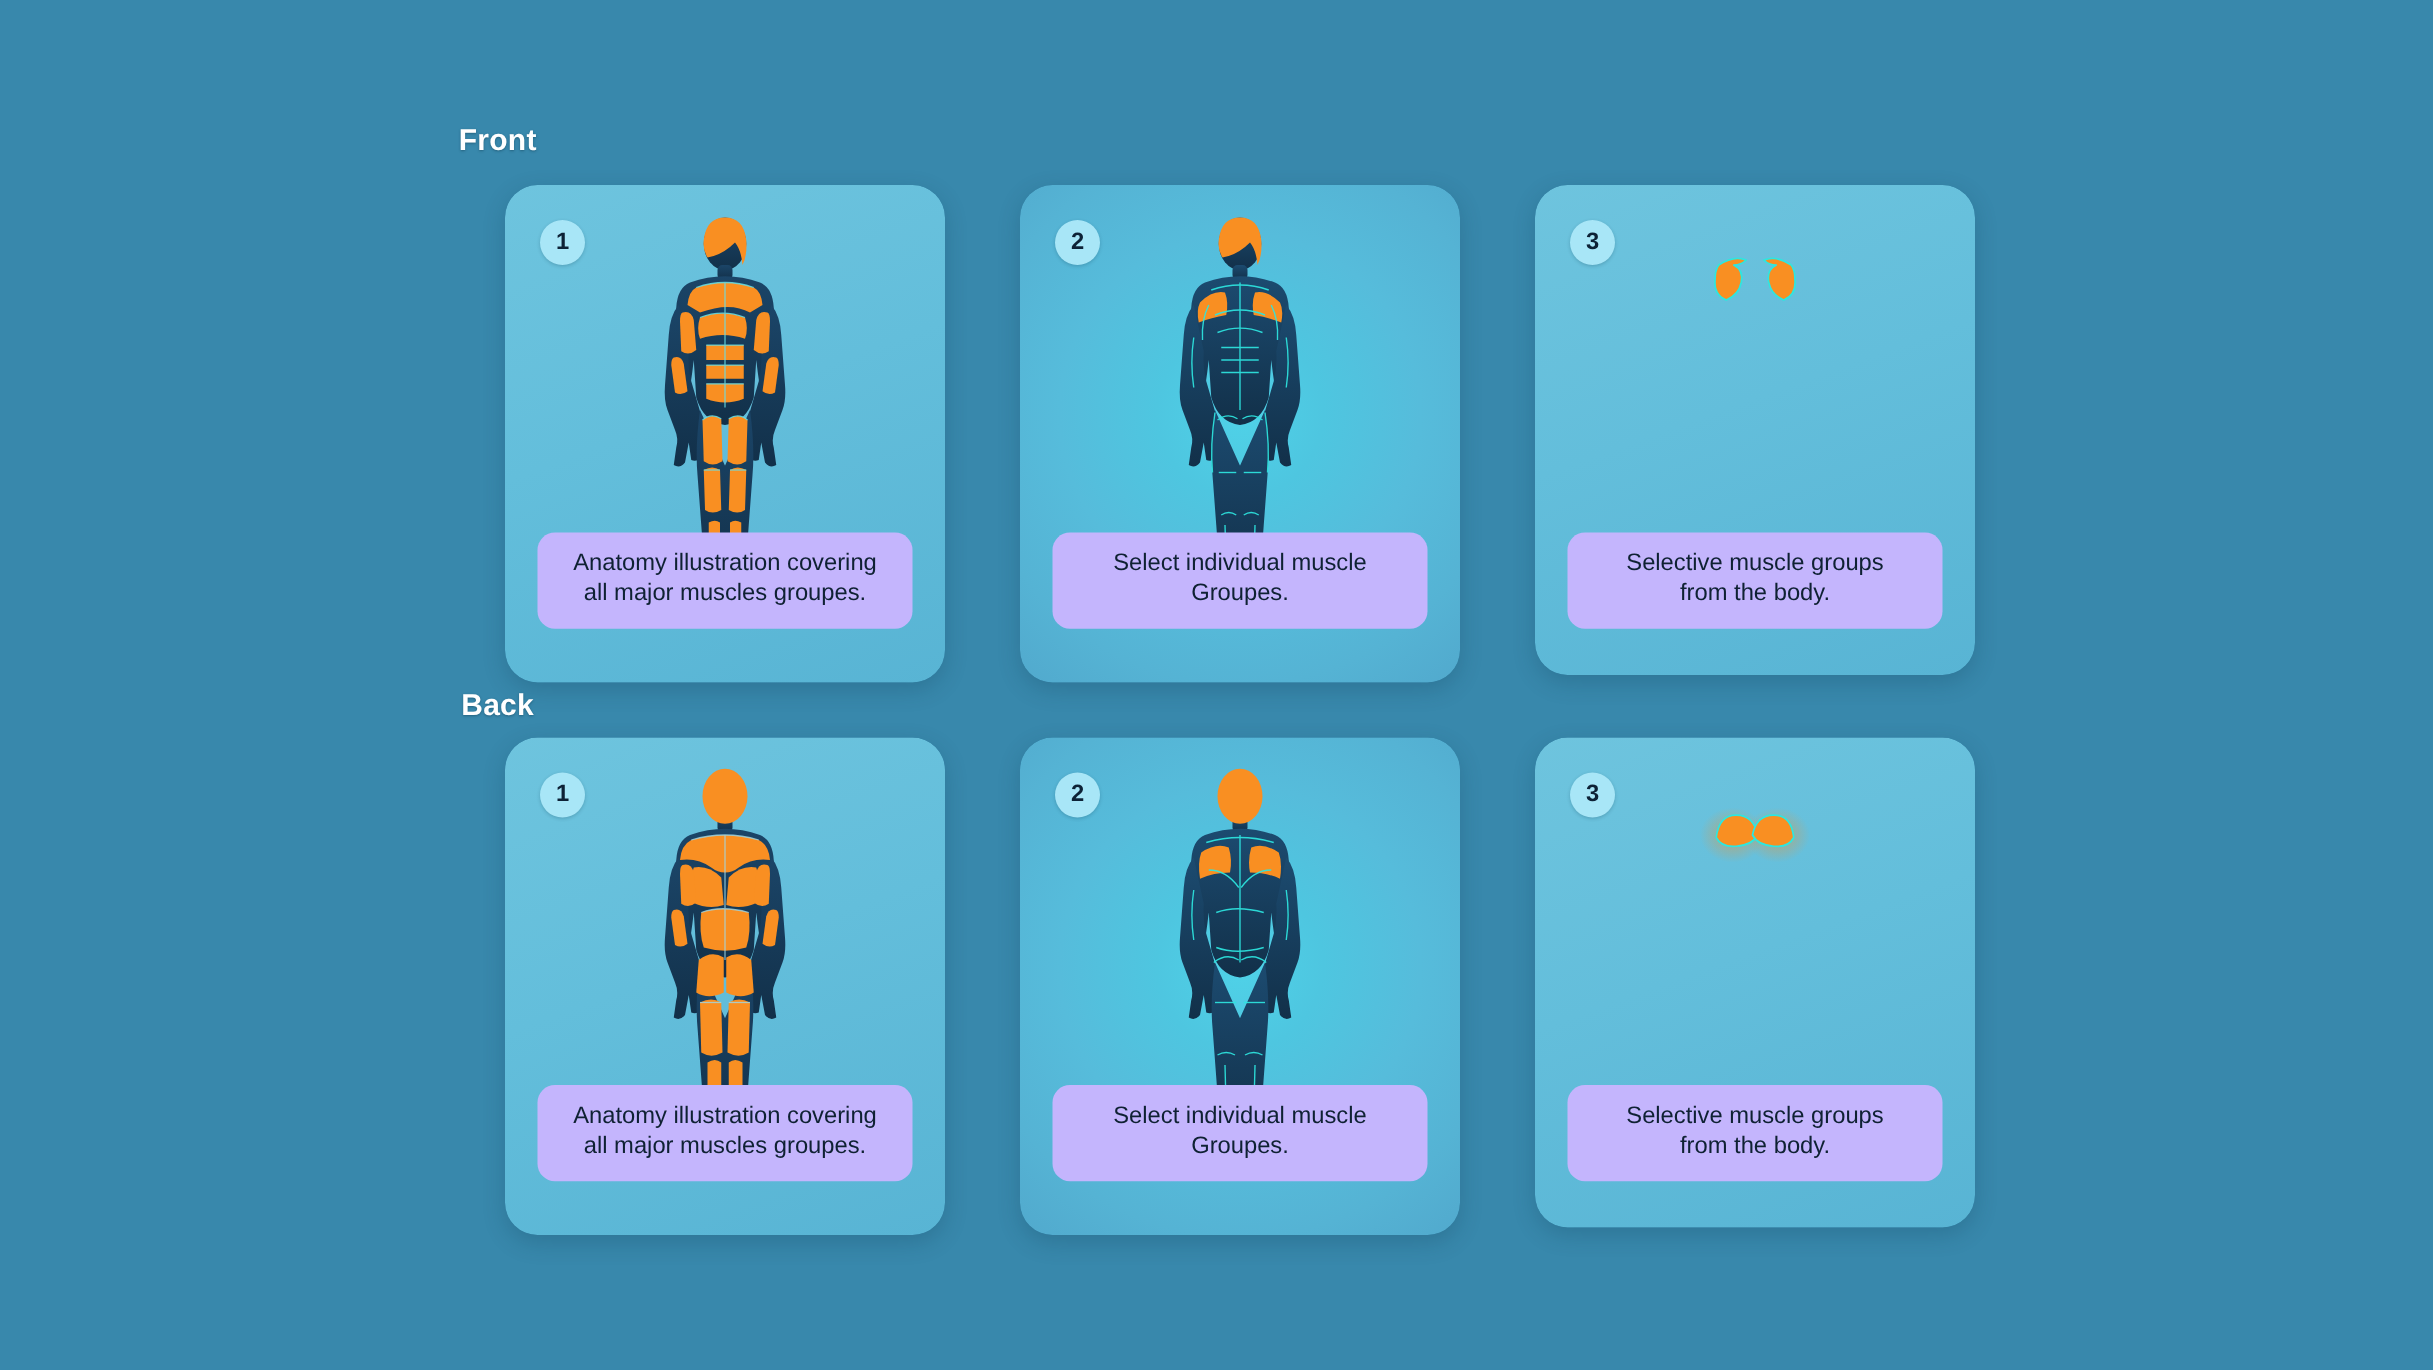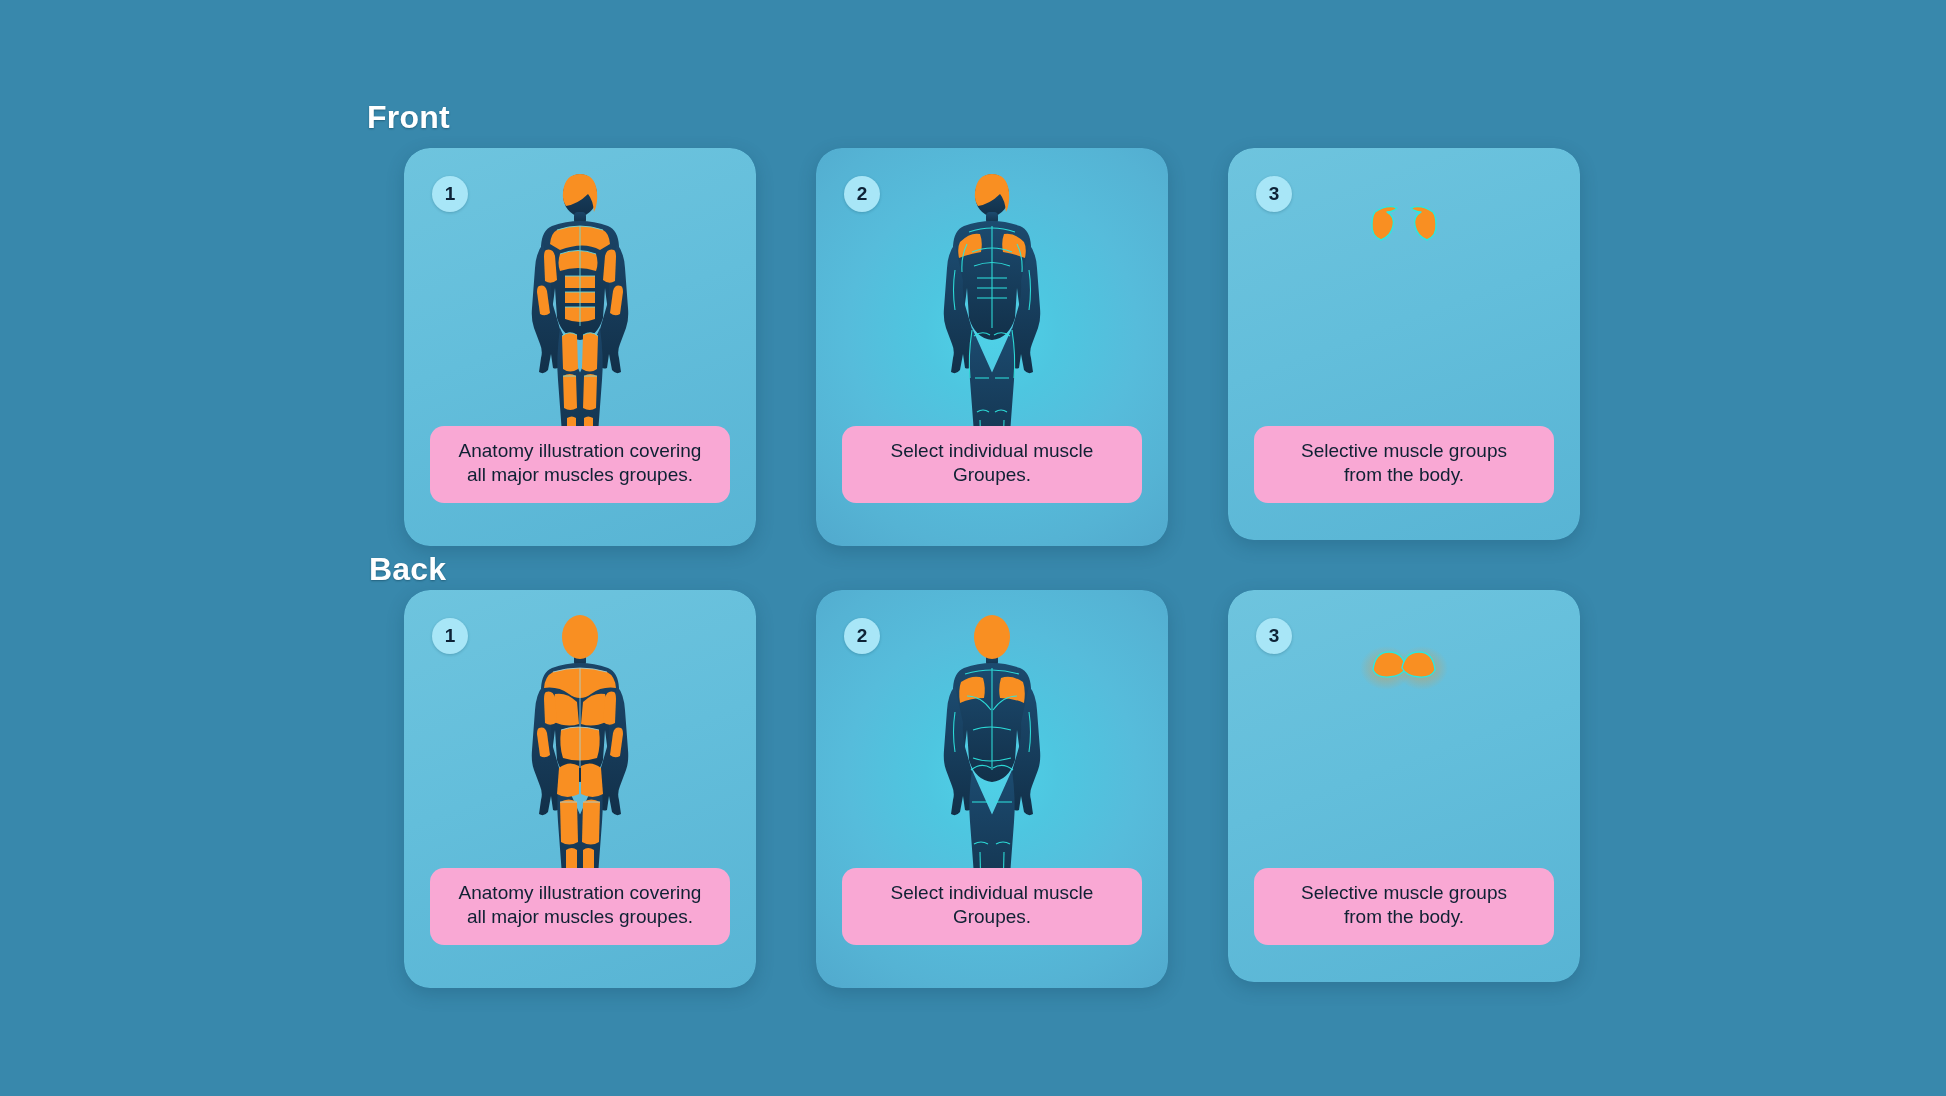--- a/index.html
+++ b/index.html
@@ -20,21 +20,21 @@
     position: absolute;
     left: 0; top: 0;
     width: 1946px;
     height: 1096px;
   }
 
   
   .section-heading {
     position: absolute;
     color: #ffffff;
-    font-size: 32px;
+    font-size: 24px;
     font-weight: bold;
     letter-spacing: 0.2px;
     text-shadow: 0 1px 2px rgba(10,50,70,0.45);
     user-select: none;
   }
   .heading-front { left: 367px; top: 99px; }
   .heading-back  { left: 369px; top: 551px; }
 
   
   .card {
@@ -78,21 +78,21 @@
     box-shadow: 0 1px 3px rgba(10,50,70,0.22);
     user-select: none;
   }
 
   
   .caption {
     position: absolute;
     left: 26px;
     right: 26px;
     border-radius: 14px;
-    background: #f9a8d4;
+    background: #c4b5fd;
     color: #0f2133;
     font-size: 19px;
     line-height: 1.28;
     text-align: center;
     padding: 13px 12px 15px;
     user-select: none;
   }
 
   .figure-wrap {
     position: absolute;

